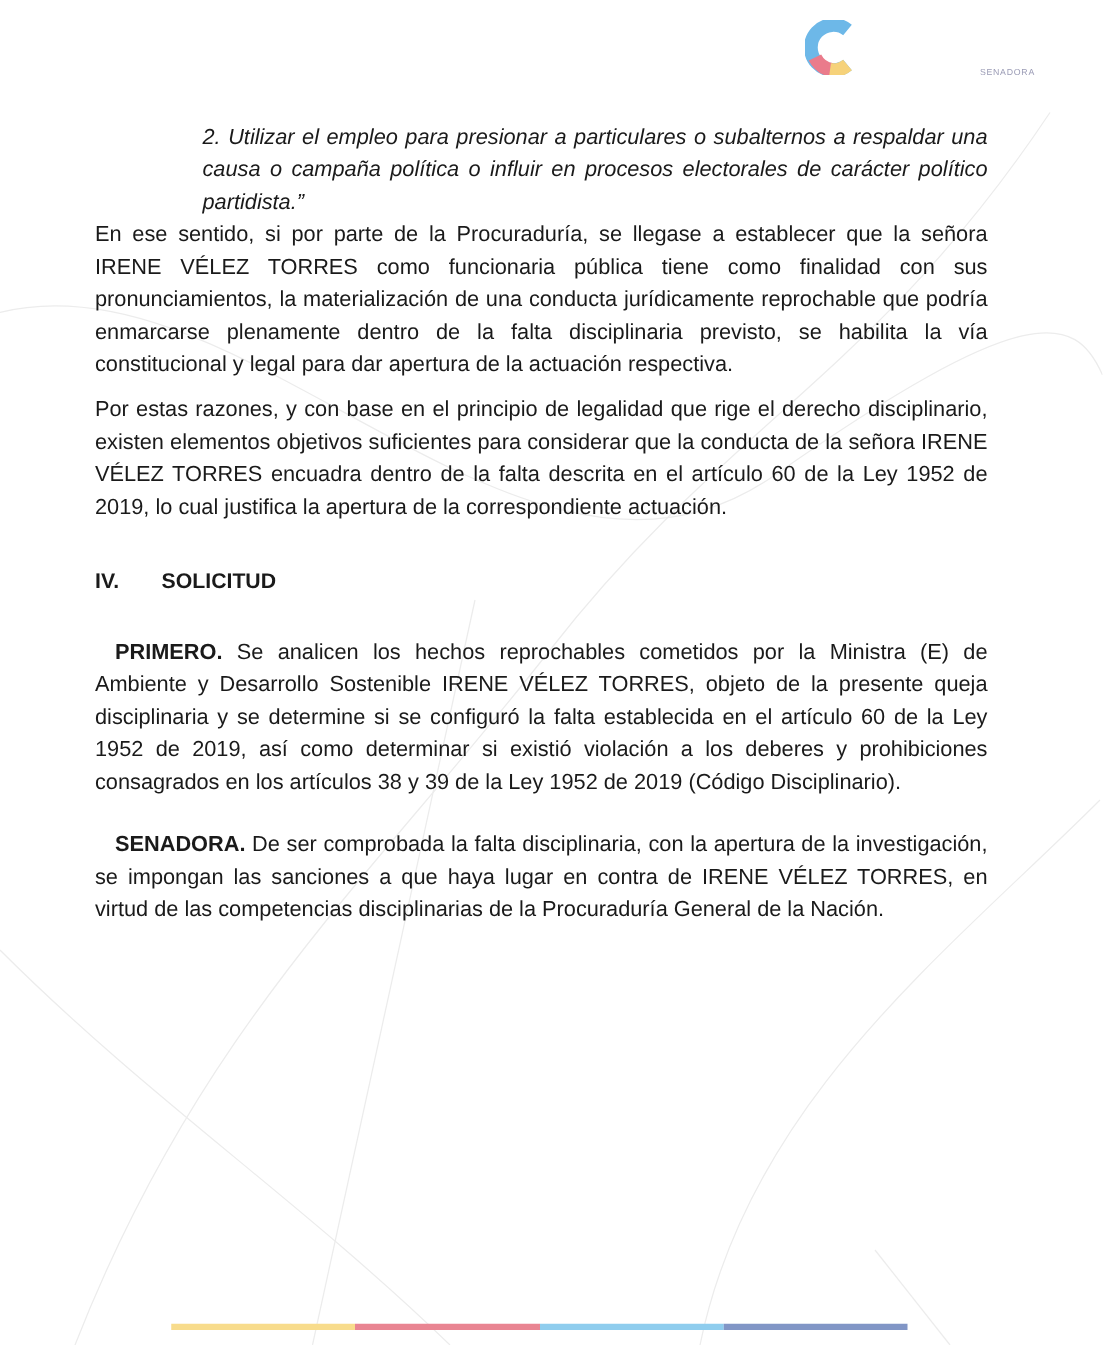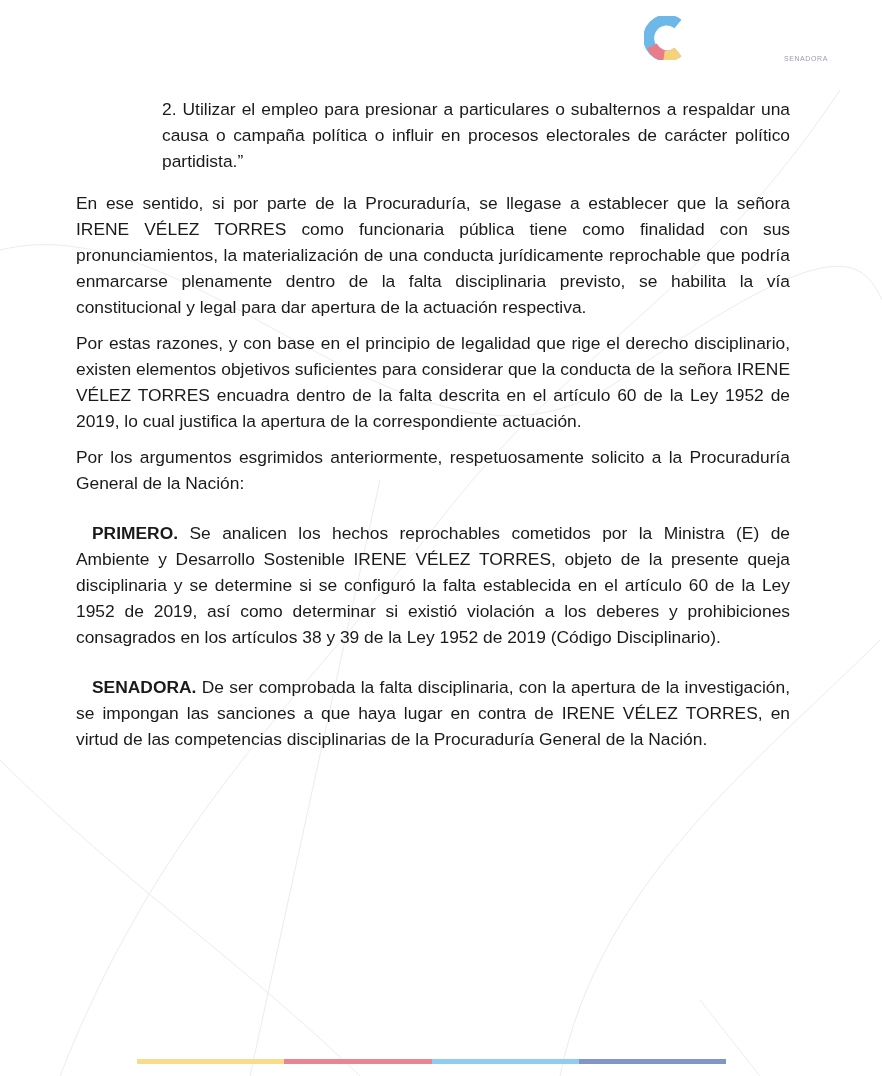--- a/index.html
+++ b/index.html
@@ -16,21 +16,21 @@
       font-family: "DejaVu Sans", sans-serif; font-weight: bold;
       font-size: 46px; letter-spacing: -1px; color: #8a8bb0; line-height: 50px;
     }
     .logo-c { position: absolute; left: 0; top: 4px; width: 40px; height: 44px; }
     .logo-sub {
       position: absolute; right: 2px; top: 43px;
       font-size: 7px; letter-spacing: 0.6px; color: #9a9bb5;
     }
     .page { position: absolute; left: 76px; top: 96px; width: 714px; }
     p { margin: 0; font-size: 17.4px; line-height: 26px; text-align: justify; text-align-last: left; }
-    .quote { margin-left: 86px; margin-bottom: 16px; }
+    .quote { margin-left: 86px; font-style: italic; margin-bottom: 0; }
     .para { margin-bottom: 10px; }
     .heading {
       text-align: center; font-weight: bold; font-size: 17px;
       margin-top: 34px; margin-bottom: 30px; word-spacing: 0;
     }
     .heading .num { display: inline-block; margin-right: 34px; }
     .gap { margin-top: 24px; }
     .lead { font-weight: bold; margin-left: 16px; }
     .footer-bar { position: absolute; left: 137px; top: 1059px; width: 589px; height: 5px; display: flex; }
     .footer-bar span { flex: 1; height: 100%; }
@@ -56,22 +56,24 @@
     <path d="M20 40 A 18 18 0 0 0 34 36" fill="none" stroke="#f6d27a" stroke-width="11"></path>
   </svg>
   <div class="logo-sub">SENADORA</div>
 </div>
 
 <div class="page">
   <p class="quote">2. Utilizar el empleo para presionar a particulares o subalternos a respaldar una causa o campaña política o influir en procesos electorales de carácter político partidista.”</p>
   <p class="para">En ese sentido, si por parte de la Procuraduría, se llegase a establecer que la señora IRENE VÉLEZ TORRES como funcionaria pública tiene como finalidad con sus pronunciamientos, la materialización de una conducta jurídicamente reprochable que podría enmarcarse plenamente dentro de la falta disciplinaria previsto, se habilita la vía constitucional y legal para dar apertura de la actuación respectiva.</p>
   <p class="para">Por estas razones, y con base en el principio de legalidad que rige el derecho disciplinario, existen elementos objetivos suficientes para considerar que la conducta de la señora IRENE VÉLEZ TORRES encuadra dentro de la falta descrita en el artículo 60 de la Ley 1952 de 2019, lo cual justifica la apertura de la correspondiente actuación.</p>
 
+  <p class="heading">
+    <span class="num">IV.</span><span>SOLICITUD</span>
+  </p>
 
-  <p>Por los argumentos esgrimidos anteriormente, respetuosamente solicito a la Procuraduría General de la Nación:</p>
 
   <p class="gap">
     <span class="lead">PRIMERO.</span><span> Se analicen los hechos reprochables cometidos por la Ministra (E) de Ambiente y Desarrollo Sostenible IRENE VÉLEZ TORRES, objeto de la presente queja disciplinaria y se determine si se configuró la falta establecida en el artículo 60 de la Ley 1952 de 2019, así como determinar si existió violación a los deberes y prohibiciones consagrados en los artículos 38 y 39 de la Ley 1952 de 2019 (Código Disciplinario).</span>
   </p>
 
   <p class="gap">
     <span class="lead">SENADORA.</span><span> De ser comprobada la falta disciplinaria, con la apertura de la investigación, se impongan las sanciones a que haya lugar en contra de IRENE VÉLEZ TORRES, en virtud de las competencias disciplinarias de la Procuraduría General de la Nación.</span>
   </p>
 </div>
 

